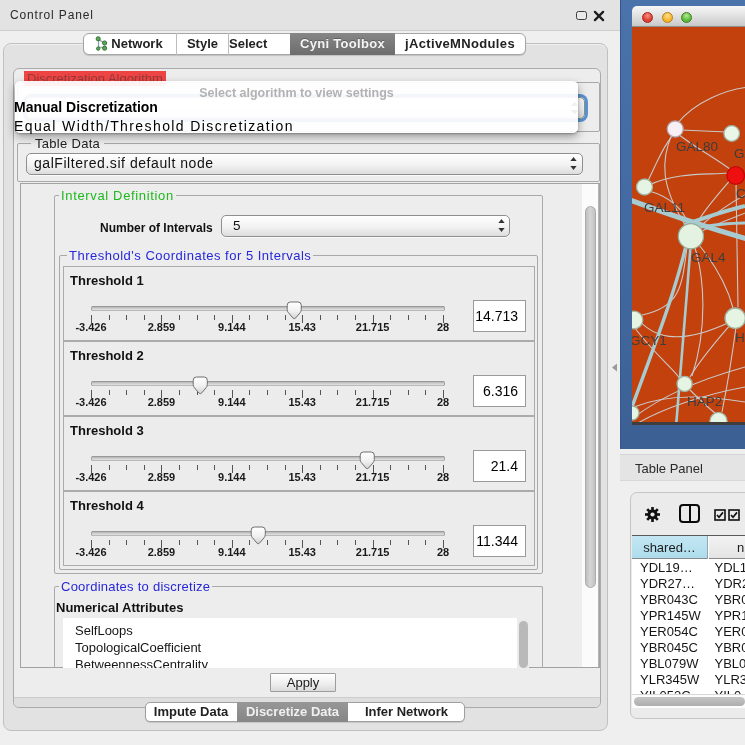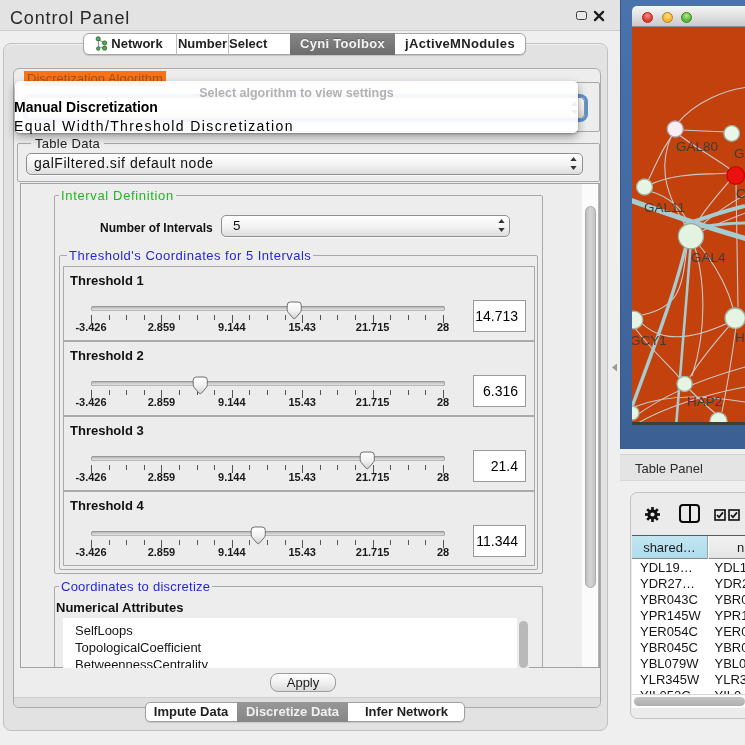--- a/index.html
+++ b/index.html
@@ -14,43 +14,43 @@
 .track{position:absolute;left:27px;top:39px;width:354px;height:5px;border-radius:2.5px;
  background:linear-gradient(180deg,#9d9d9d 0%,#c8c8c8 40%,#f0f0f0 100%);
  box-shadow:inset 0 0 0 .5px #8a8a8a;}
 .tick{position:absolute;width:1px;background:#555;}
 .slab{position:absolute;top:53.5px;font-size:11px;font-weight:bold;color:#1a1a1a;
  width:60px;text-align:center;transform:translateX(-30px);}
 .row{height:16px;font-size:13px;color:#161616;line-height:16px;white-space:nowrap;}
 </style></head><body>
 
 <div style="position:absolute;left:0;top:0;width:620px;height:31px;background:#e3e3e3;border-bottom:1px solid #cdcdcd;"></div>
-<div style="position:absolute;left:10px;top:8px;font-size:18px;letter-spacing:0.85px;color:#2a2a2a;">Control Panel</div>
+<div style="position:absolute;left:10px;top:8px;font-size:12px;letter-spacing:0.85px;color:#2a2a2a;">Control Panel</div>
 <div style="position:absolute;left:576px;top:11px;width:11px;height:9px;border:1.6px solid #3c3c3c;border-radius:2.5px;background:#e9e9e9;"></div>
 <svg class="abs" style="left:593px;top:10px;" width="12" height="12" viewBox="0 0 14 14">
 <path d="M2.2 2.2 L11.8 11.8 M11.8 2.2 L2.2 11.8" stroke="#1c1c1c" stroke-width="2.6" stroke-linecap="round"></path>
   </svg>
 <div style="position:absolute;left:3px;top:43px;width:605px;height:688px;background:#e2e2e2;border:1px solid #c0c0c0;border-radius:8px;box-shadow:inset 0 1px 0 #efefef;"></div>
 <div style="position:absolute;left:13px;top:68px;width:588px;height:640px;background:#ededed;border:1px solid #ababab;border-radius:6px;"></div>
 <div style="position:absolute;left:14px;top:697px;width:586px;height:10px;background:#dedede;border-radius:0 0 6px 6px;border-top:1px solid #cccccc;"></div>
 <div style="position:absolute;left:83px;top:33px;width:443px;height:22px;background:#ffffff;border:1px solid #a6a6a6;border-radius:6px;box-shadow:0 1px 1px rgba(0,0,0,.15);overflow:hidden;white-space:nowrap;font-size:0;"></div>
 <div style="position:absolute;top:33px;height:22px;font-size:13px;font-weight:600;color:#222;line-height:21px;text-align:center;left:84px;width:92px;"><span style="display:inline-block;width:14px;"></span>Network</div>
 <svg class="abs" style="left:95px;top:36px;" width="13" height="16" viewBox="0 0 13 16">
 <path d="M3.5 3 L3.5 12 M4 4 L9 6.5 M4 11 L9 11.5" stroke="#8a9aa8" stroke-width="1.2" fill="none"></path>
 <circle cx="3.2" cy="2.8" r="2.1" fill="#57a757" stroke="#2f6d2f" stroke-width="0.9"></circle>
 <circle cx="9.6" cy="7" r="2.1" fill="#57a757" stroke="#2f6d2f" stroke-width="0.9"></circle>
 <circle cx="9.6" cy="12.2" r="2.1" fill="#57a757" stroke="#2f6d2f" stroke-width="0.9"></circle>
 <circle cx="3.2" cy="12.6" r="1.7" fill="#57a757" stroke="#2f6d2f" stroke-width="0.9"></circle>
   </svg>
-<div style="position:absolute;top:33px;height:22px;font-size:13px;font-weight:600;color:#222;line-height:21px;text-align:center;left:176px;width:52px;border-left:1px solid #bdbdbd;">Number</div>
+<div style="position:absolute;top:33px;height:22px;font-size:13px;font-weight:600;color:#222;line-height:21px;text-align:center;left:176px;width:52px;border-left:1px solid #bdbdbd;">Style</div>
 <div style="position:absolute;top:33px;height:22px;font-size:13px;font-weight:600;color:#222;line-height:21px;text-align:left;left:228px;width:62px;border-left:1px solid #bdbdbd;">Select</div>
 <div style="position:absolute;top:33px;height:22px;font-size:13px;font-weight:600;color:#222;line-height:21px;text-align:center;left:290px;width:105px;background:linear-gradient(180deg,#868686,#6d6d6d);color:#f4f4f4;letter-spacing:0.3px;text-shadow:0 -1px 0 rgba(0,0,0,.25);">Cyni Toolbox</div>
 <div style="position:absolute;top:33px;height:22px;font-size:13px;font-weight:600;color:#222;line-height:21px;text-align:center;left:395px;width:130px;letter-spacing:0.35px;">jActiveMNodules</div>
 <div style="position:absolute;left:17px;top:82px;width:583px;height:50px;border:1px solid #a9a9a9;border-radius:2px;"></div>
-<div style="position:absolute;left:24px;top:71px;font-size:13px;color:rgba(45,45,45,0.45);background:#f97316;padding:0 3px;">Discretization Algorithm</div>
+<div style="position:absolute;left:24px;top:71px;font-size:13px;color:rgba(45,45,45,0.45);background:#ef4444;padding:0 3px;">Discretization Algorithm</div>
 <div class="combo" style="left:26px;top:97px;width:559px;height:22px;box-shadow:0 0 0 3px rgba(80,142,210,.95);"></div>
 <svg class="abs" style="left:570px;top:101px;" width="9" height="14" viewBox="0 0 9 14">
 <path d="M4.5 0.5 L8 5 L1 5 Z" fill="#333"></path>
     <path d="M4.5 13.5 L8 9 L1 9 Z" fill="#333"></path>
   </svg>
 <div style="position:absolute;left:17px;top:143px;width:583px;height:39px;border:1px solid #a9a9a9;border-radius:2px;"></div>
 <div style="position:absolute;left:31px;top:136px;font-size:13px;letter-spacing:0.3px;color:#222;background:#ededed;padding:0 4px;">Table Data</div>
 <div class="combo" style="left:26px;top:153px;width:557px;height:22px;"></div>
 <div style="position:absolute;left:34px;top:155px;font-size:14px;letter-spacing:0.55px;color:#111;">galFiltered.sif default node</div>
 <svg class="abs" style="left:569px;top:156px;" width="9" height="15" viewBox="0 0 9 15">
@@ -240,21 +240,21 @@
     <div class="vbox">11.344</div>
   </div>
 <div style="position:absolute;left:54px;top:586px;width:489px;height:82px;border:1px solid #a9a9a9;border-radius:2px;border-bottom:none;"></div>
 <div style="position:absolute;left:59px;top:579px;font-size:13px;letter-spacing:0.25px;color:#2727d8;background:#ededed;padding:0 2px;">Coordinates to discretize</div>
 <div style="position:absolute;left:56px;top:600px;font-size:13px;font-weight:bold;color:#111;">Numerical Attributes</div>
 <div style="position:absolute;left:63px;top:618px;width:466px;height:50px;background:#ffffff;"></div>
 <div style="position:absolute;left:75px;top:622px;font-size:13px;color:#161616;line-height:17px;">SelfLoops<br>TopologicalCoefficient<br>BetweennessCentrality</div>
 <div style="position:absolute;left:517px;top:618px;width:12px;height:50px;background:#ececec;"></div>
 <div style="position:absolute;left:518.5px;top:621px;width:9px;height:47px;background:#b9b9b9;border-radius:5px;"></div>
 <div style="position:absolute;left:21px;top:668px;width:560px;height:5px;background:#ededed;"></div>
-<div style="position:absolute;left:270px;top:673px;width:66px;height:19px;background:linear-gradient(180deg,#ffffff,#ededed 60%,#dadada);border:1px solid #9d9d9d;border-radius:8px;font-size:13px;color:#1a1a1a;text-align:center;line-height:18px;">Apply</div>
+<div style="position:absolute;left:270px;top:673px;width:66px;height:19px;background:linear-gradient(180deg,#ffffff,#ededed 60%,#dadada);border:1px solid #9d9d9d;border-radius:1px;font-size:13px;color:#1a1a1a;text-align:center;line-height:18px;">Apply</div>
 <div style="position:absolute;left:145px;top:702px;width:320px;height:20px;background:#ffffff;border:1px solid #9f9f9f;border-radius:5px;box-shadow:0 1px 1px rgba(0,0,0,.12);"></div>
 <div style="position:absolute;top:702px;height:20px;font-size:13px;font-weight:600;color:#222;line-height:19px;text-align:center;left:145px;width:92px;">Impute Data</div>
 <div style="position:absolute;top:702px;height:20px;font-size:13px;font-weight:600;color:#222;line-height:19px;text-align:center;left:237px;width:111px;background:linear-gradient(180deg,#979797,#868686);color:#f0f0f0;">Discretize Data</div>
 <div style="position:absolute;top:702px;height:20px;font-size:13px;font-weight:600;color:#222;line-height:19px;text-align:center;left:348px;width:117px;">Infer Network</div>
 <svg class="abs" style="left:611px;top:363px;" width="7" height="9" viewBox="0 0 7 9">
 <path d="M6 0.5 L1 4.5 L6 8.5 Z" fill="#9a9a9a"></path>
   </svg>
 <div style="position:absolute;left:15px;top:81px;width:563px;height:52px;background:rgba(255,255,255,0.93);border-radius:5px;box-shadow:0 4px 10px rgba(0,0,0,0.35),0 1px 2px rgba(0,0,0,0.25);"></div>
 <div style="position:absolute;left:15px;top:86px;width:563px;height:16px;font-size:12.5px;font-weight:bold;color:#b2b2b2;text-align:center;">Select algorithm to view settings</div>
 <div style="position:absolute;left:14px;top:99px;font-size:14px;font-weight:bold;color:#000;">Manual Discretization</div>

